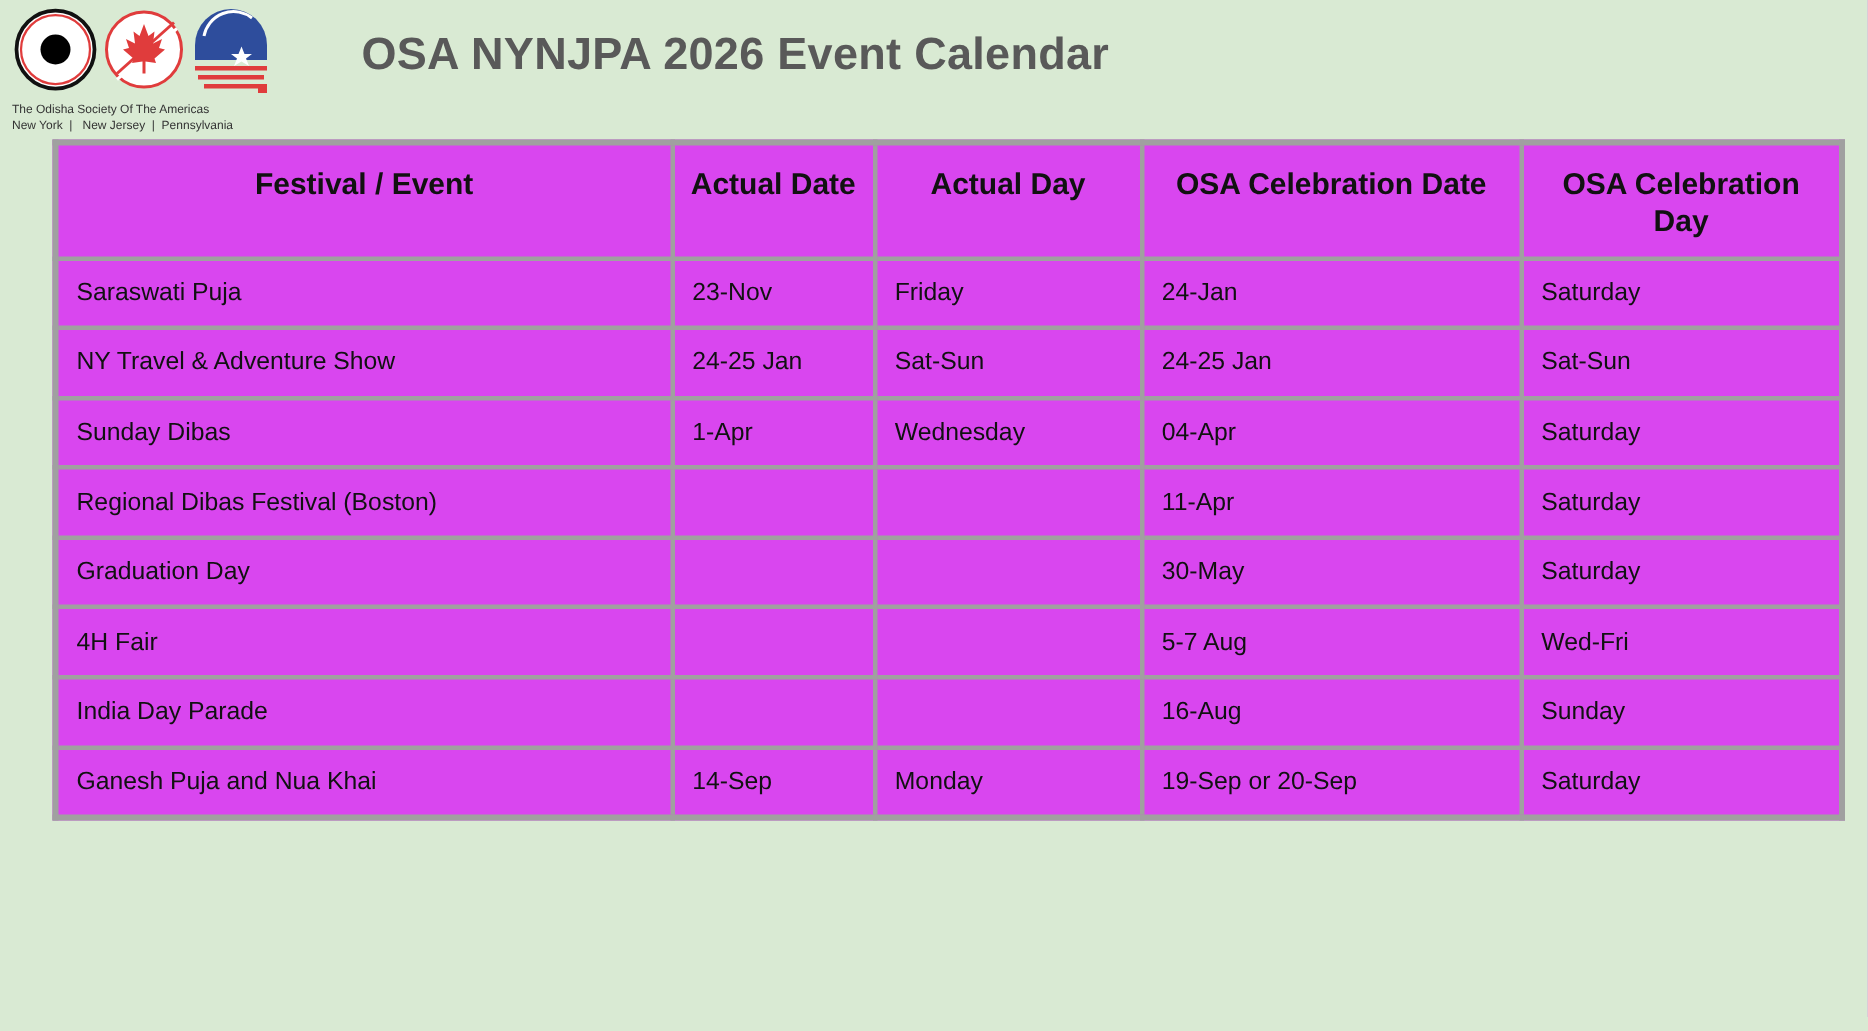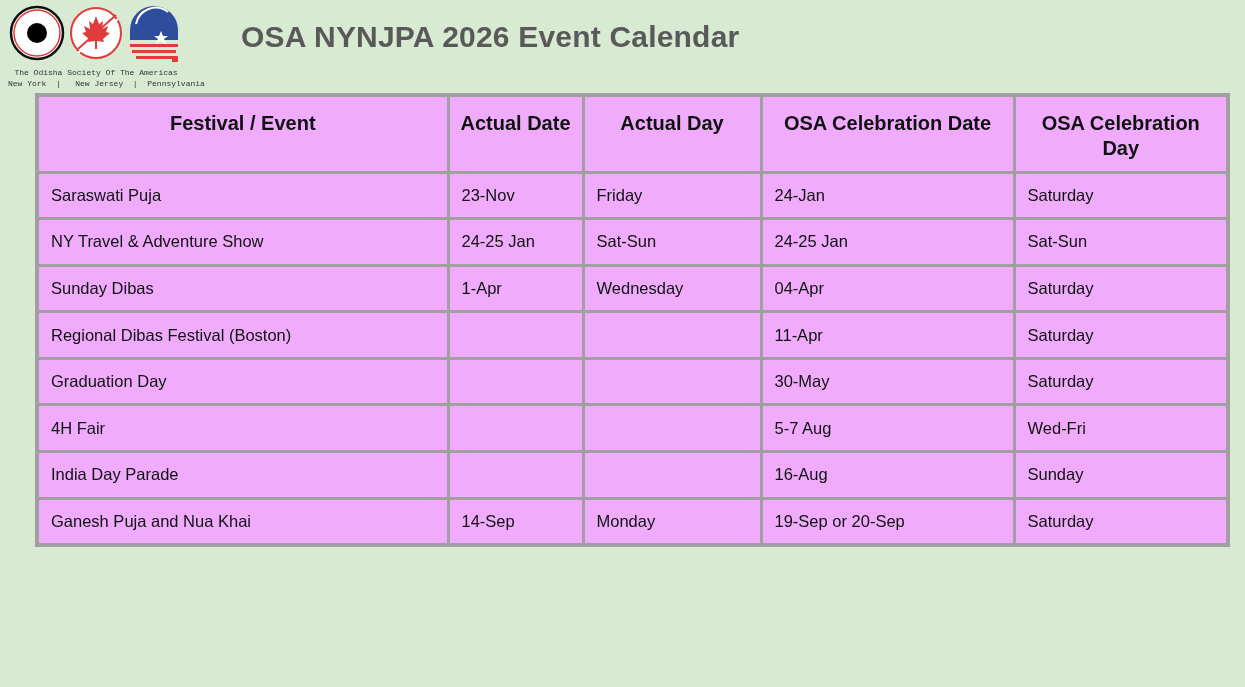--- a/index.html
+++ b/index.html
@@ -9,33 +9,33 @@
       font-family: "Liberation Sans", sans-serif;
     }
     .page { position: relative; width: 1245px; height: 687px; background: #d9ead3; }
 
     .logo {
       position: absolute; left: 8px; top: 2px; width: 180px; height: 90px;
     }
     .logo svg { display: block; }
     .logo-caption {
       position: absolute; left: 8px; top: 67px; width: 176px;
-      text-align: center; color: #333; font-size: 8px; line-height: 11px; font-family: Liberation Mono, monospace;
+      color: #333; font-size: 8px; line-height: 11px;
     }
 
     .title {
       position: absolute; left: 241px; top: 20px;
       font-size: 30px; font-weight: bold; color: #595959;
       letter-spacing: 0.2px; white-space: nowrap;
     }
 
     table.cal {
       position: absolute; left: 35px; top: 93px;
       border-collapse: collapse;
-      background: #f0abfc;
+      background: #d946ef;
       border: 4px solid #a0a0a0;
     }
     table.cal th, table.cal td {
       border: 3px solid #a0a0a0;
       color: #111;
     }
     table.cal th {
       font-size: 20px; font-weight: bold; text-align: center;
       vertical-align: top; padding: 14px 8px 0 8px; height: 77px; line-height: 25px;
     }

